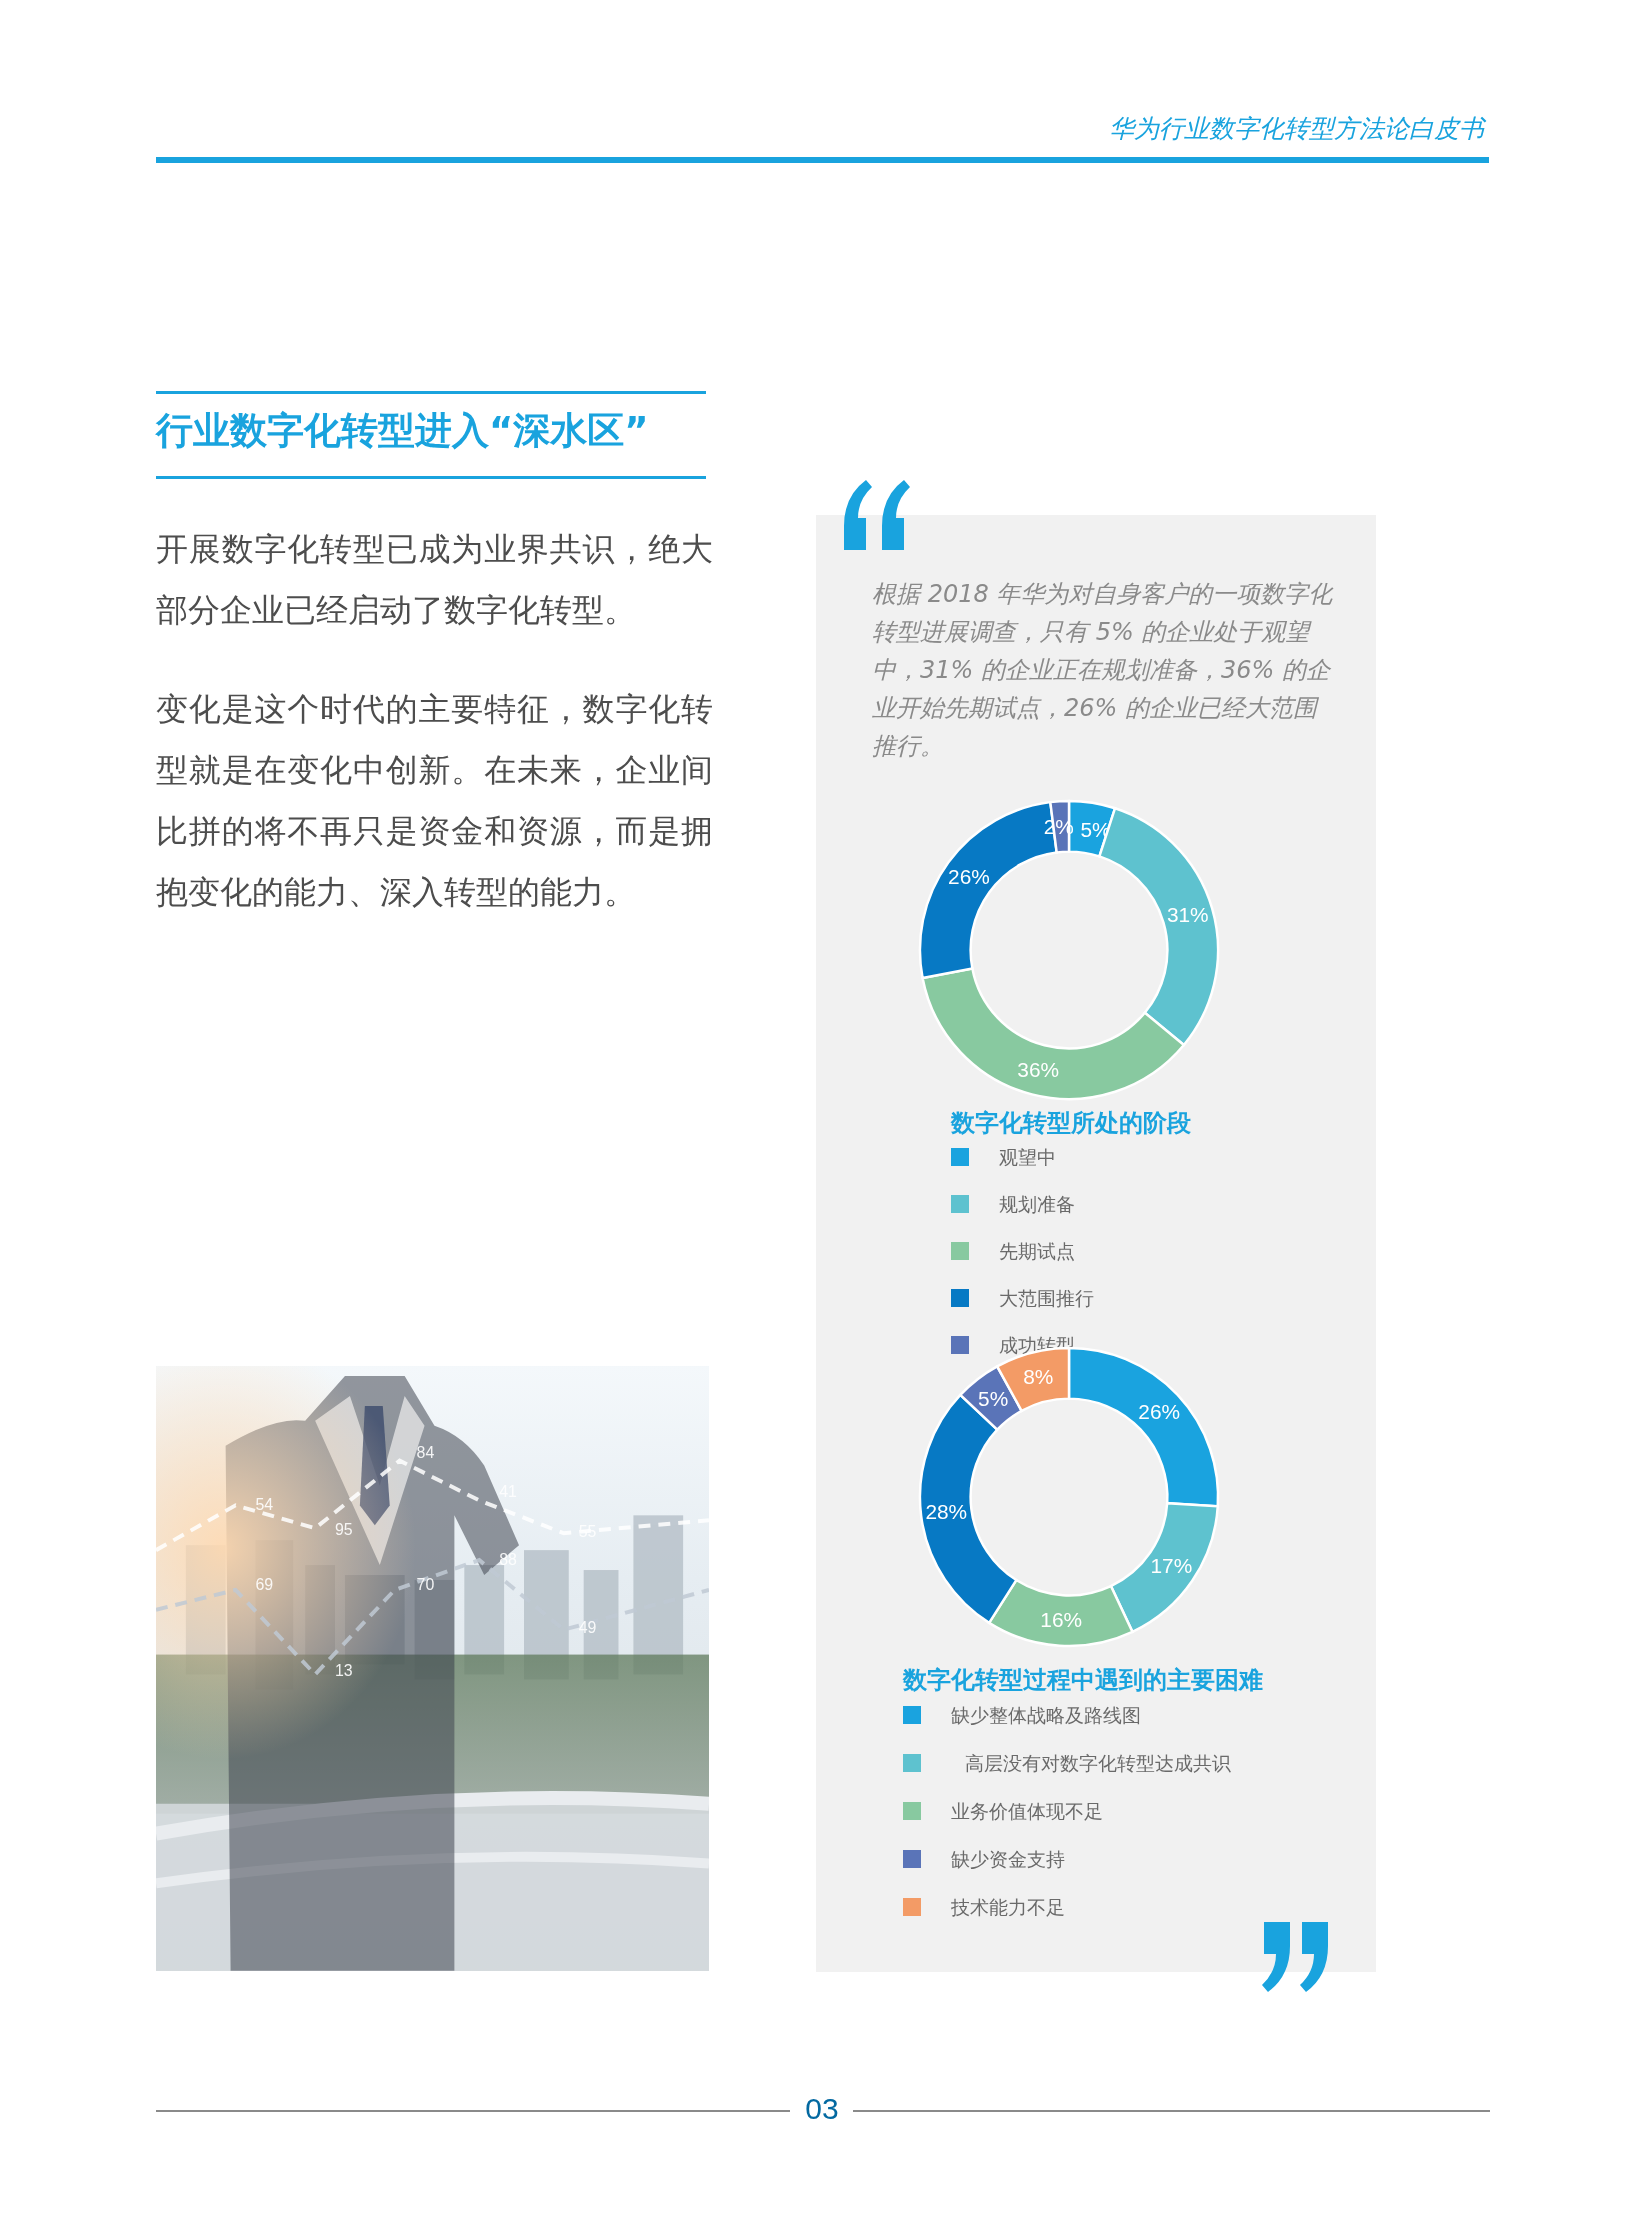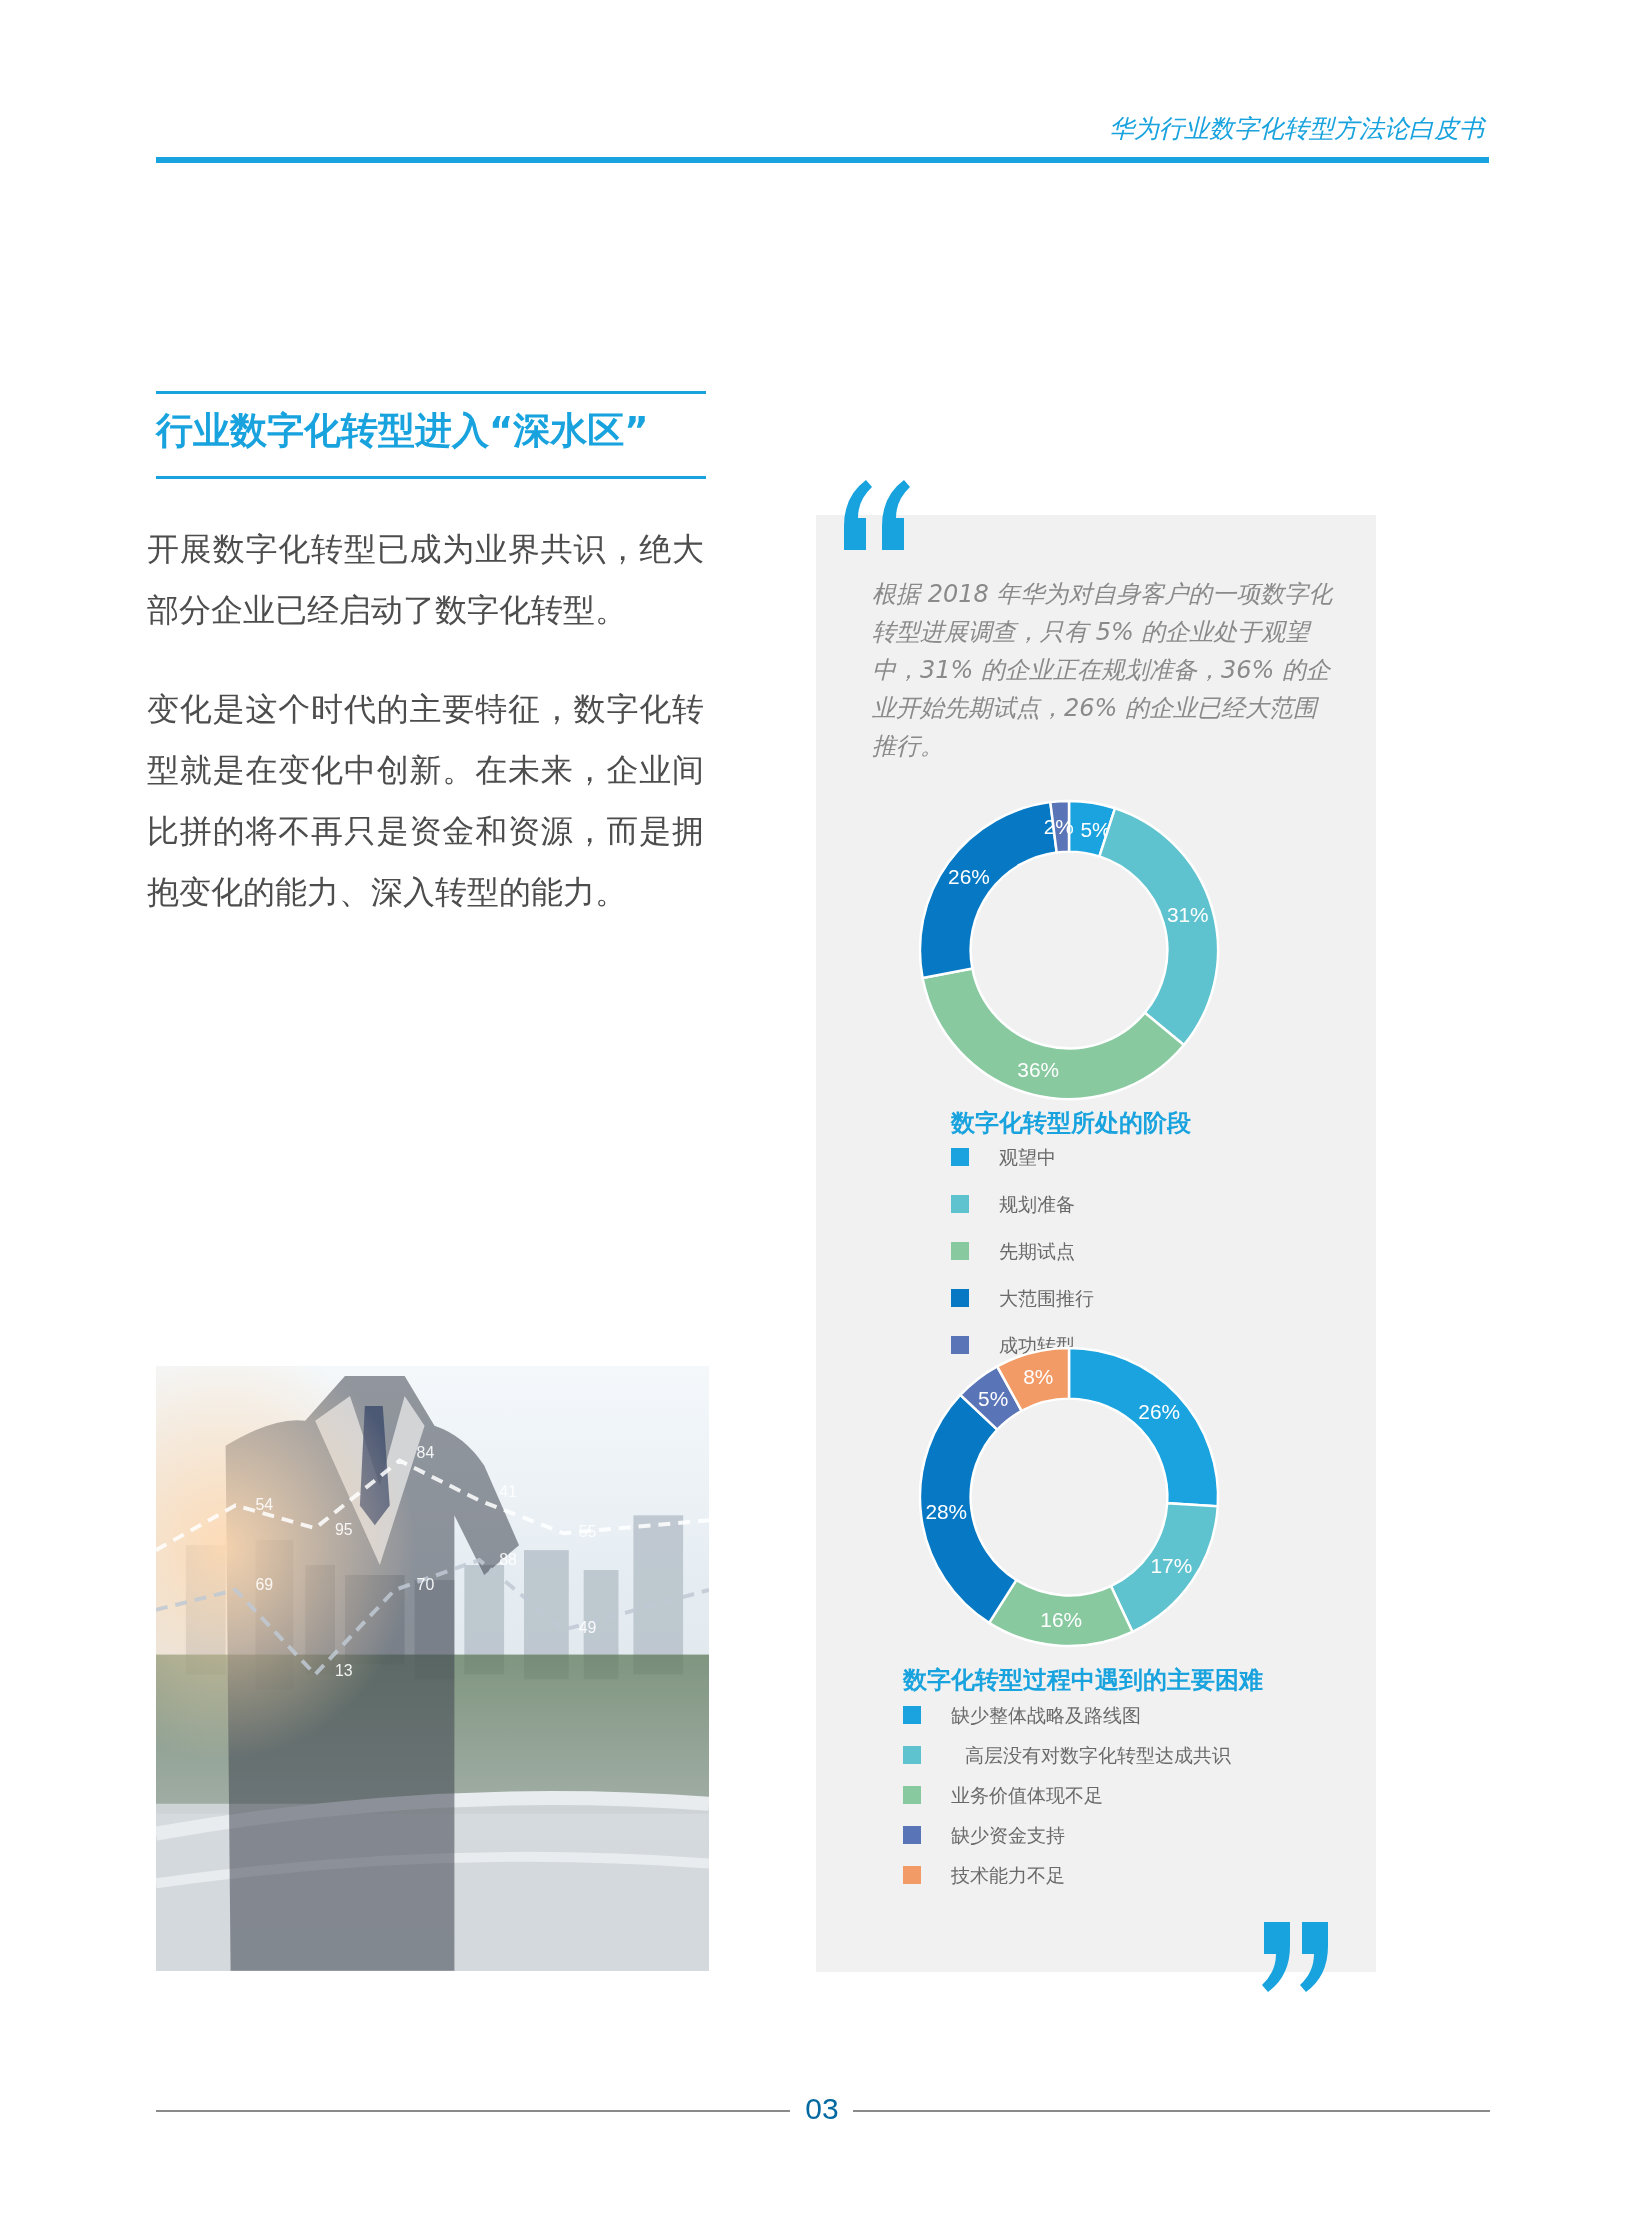--- a/index.html
+++ b/index.html
@@ -5,21 +5,21 @@
   html, body { margin:0; padding:0; background:#ffffff; }
   body { width:1645px; height:2233px; position:relative; overflow:hidden;
          font-family:"DejaVu Sans","Liberation Sans",sans-serif; color:#555555; }
   .abs { position:absolute; }
   .hdr-title { right:161px; top:112px; font-size:25px; font-weight:normal; font-style:italic;
                color:#19a3de; letter-spacing:0px; white-space:nowrap; }
   .hdr-rule { left:156px; top:157px; width:1333px; height:6px; background:#19a3de; }
   .sec-rule-top { left:156px; top:391px; width:550px; height:3px; background:#19a3de; }
   .sec-rule-bot { left:156px; top:476px; width:550px; height:3px; background:#19a3de; }
   .sec-title { left:156px; top:406px; font-size:37px; font-weight:bold; color:#19a3de; white-space:nowrap;text-align:center; }
-  .body-col { left:147px; top:519px; width:557px; }
+  .body-col { left:156px; top:519px; width:557px; }
   .para { font-size:32px; line-height:61px; color:#4d4d4d; margin:0 0 38px 0; text-align:justify; }
   .photo { left:156px; top:1366px; width:553px; height:605px; overflow:hidden;
            background: linear-gradient(180deg,#f2f6f9 0%,#eef2f5 20%,#c9d2d8 40%,#aab4b0 55%,#98a89a 70%,#c6cccf 85%,#e1e4e7 100%); }
   .photo svg { display:block; }
   .gray-box { left:816px; top:515px; width:560px; height:1457px; background:#f1f1f1; }
   .quote-open { left:836px; top:478px; }
   .quote-close { left:1260px; top:1920px; }
   .quote-text { left:872px; top:575px; width:468px; font-size:24px; line-height:38px;
                 font-style:italic; color:#8a8a8a; }
   .chart { }
@@ -168,21 +168,21 @@
       <text x="36.4817196863475" y="182.6039875787558" text-anchor="middle" class="ring-label">28%</text>
       <path d="M50.65470588678832 57.31793411069664 A150 150 0 0 1 87.73694888474283 28.55399799342041 L112.30638626393026 73.24563867565746 A99 99 0 0 0 87.83210588528028 92.22983651305978 Z" fill="#5a74b8" stroke="#ffffff" stroke-width="2.5"></path>
       <text x="83.69307182020451" y="68.62570095922648" text-anchor="middle" class="ring-label">5%</text>
       <path d="M87.73694888474283 28.55399799342041 A150 150 0 0 1 160.0000000000001 10 L160.00000000000006 61 A99 99 0 0 0 112.30638626393026 73.24563867565746 Z" fill="#f39b66" stroke="#ffffff" stroke-width="2.5"></path>
       <text x="129.03810904797572" y="46.41139643948539" text-anchor="middle" class="ring-label">8%</text>
     </svg>
 </div>
 
 <div class="abs" style="left:903px; top:1664px; width:378px;">
   <div class="legend-title">数字化转型过程中遇到的主要困难</div>
-  <div style="margin-top:7px; display:flex; flex-direction:column; gap:16px;">
+  <div style="margin-top:7px; display:flex; flex-direction:column; gap:24px;">
     <div class="legend-item">
       <span class="swatch" style="background:#1aa3df"></span>
       <span style="margin-left:30px">缺少整体战略及路线图</span>
     </div>
     <div class="legend-item">
       <span class="swatch" style="background:#5ec2cf"></span>
       <span style="margin-left:44px">高层没有对数字化转型达成共识</span>
     </div>
     <div class="legend-item">
       <span class="swatch" style="background:#88c9a0"></span>

